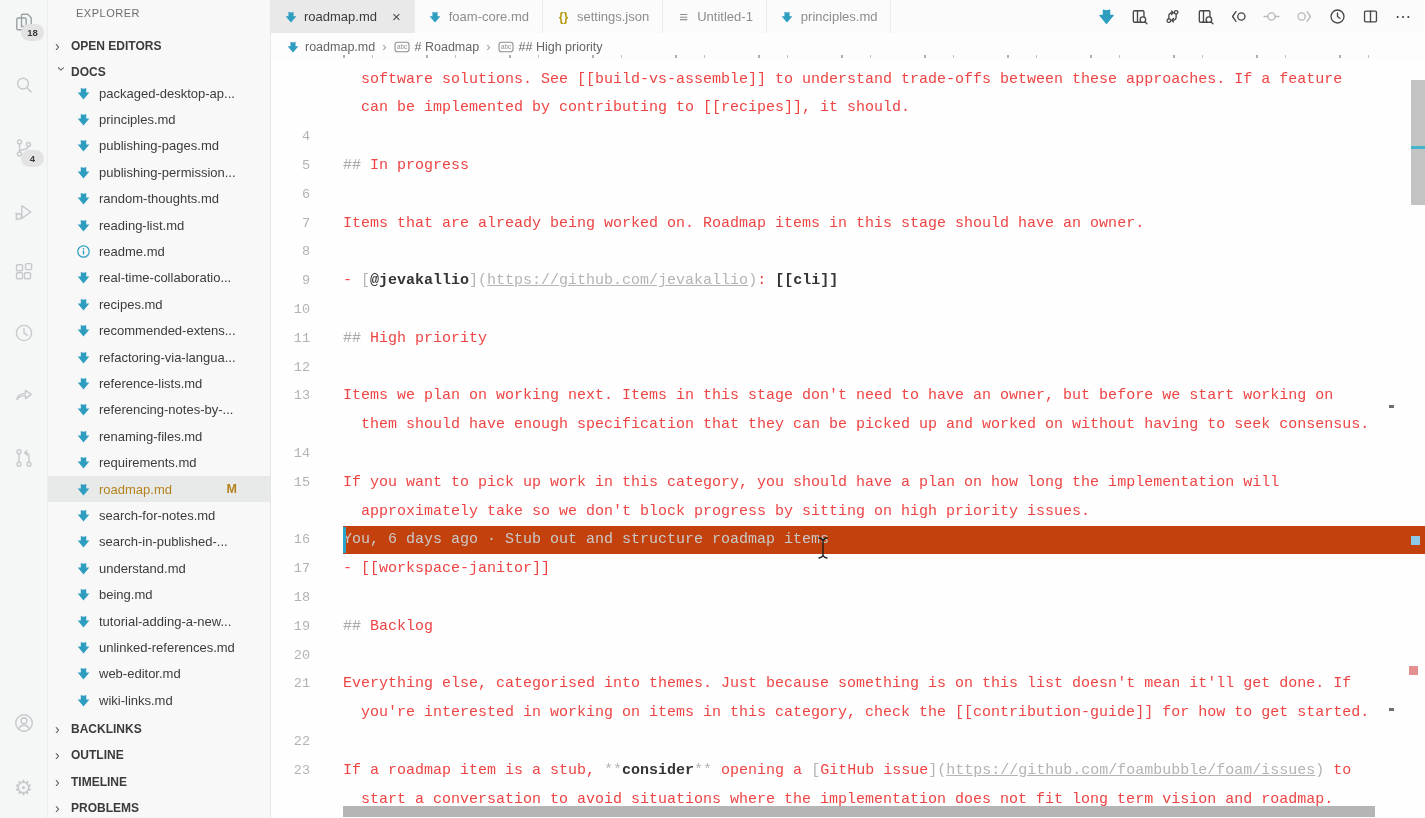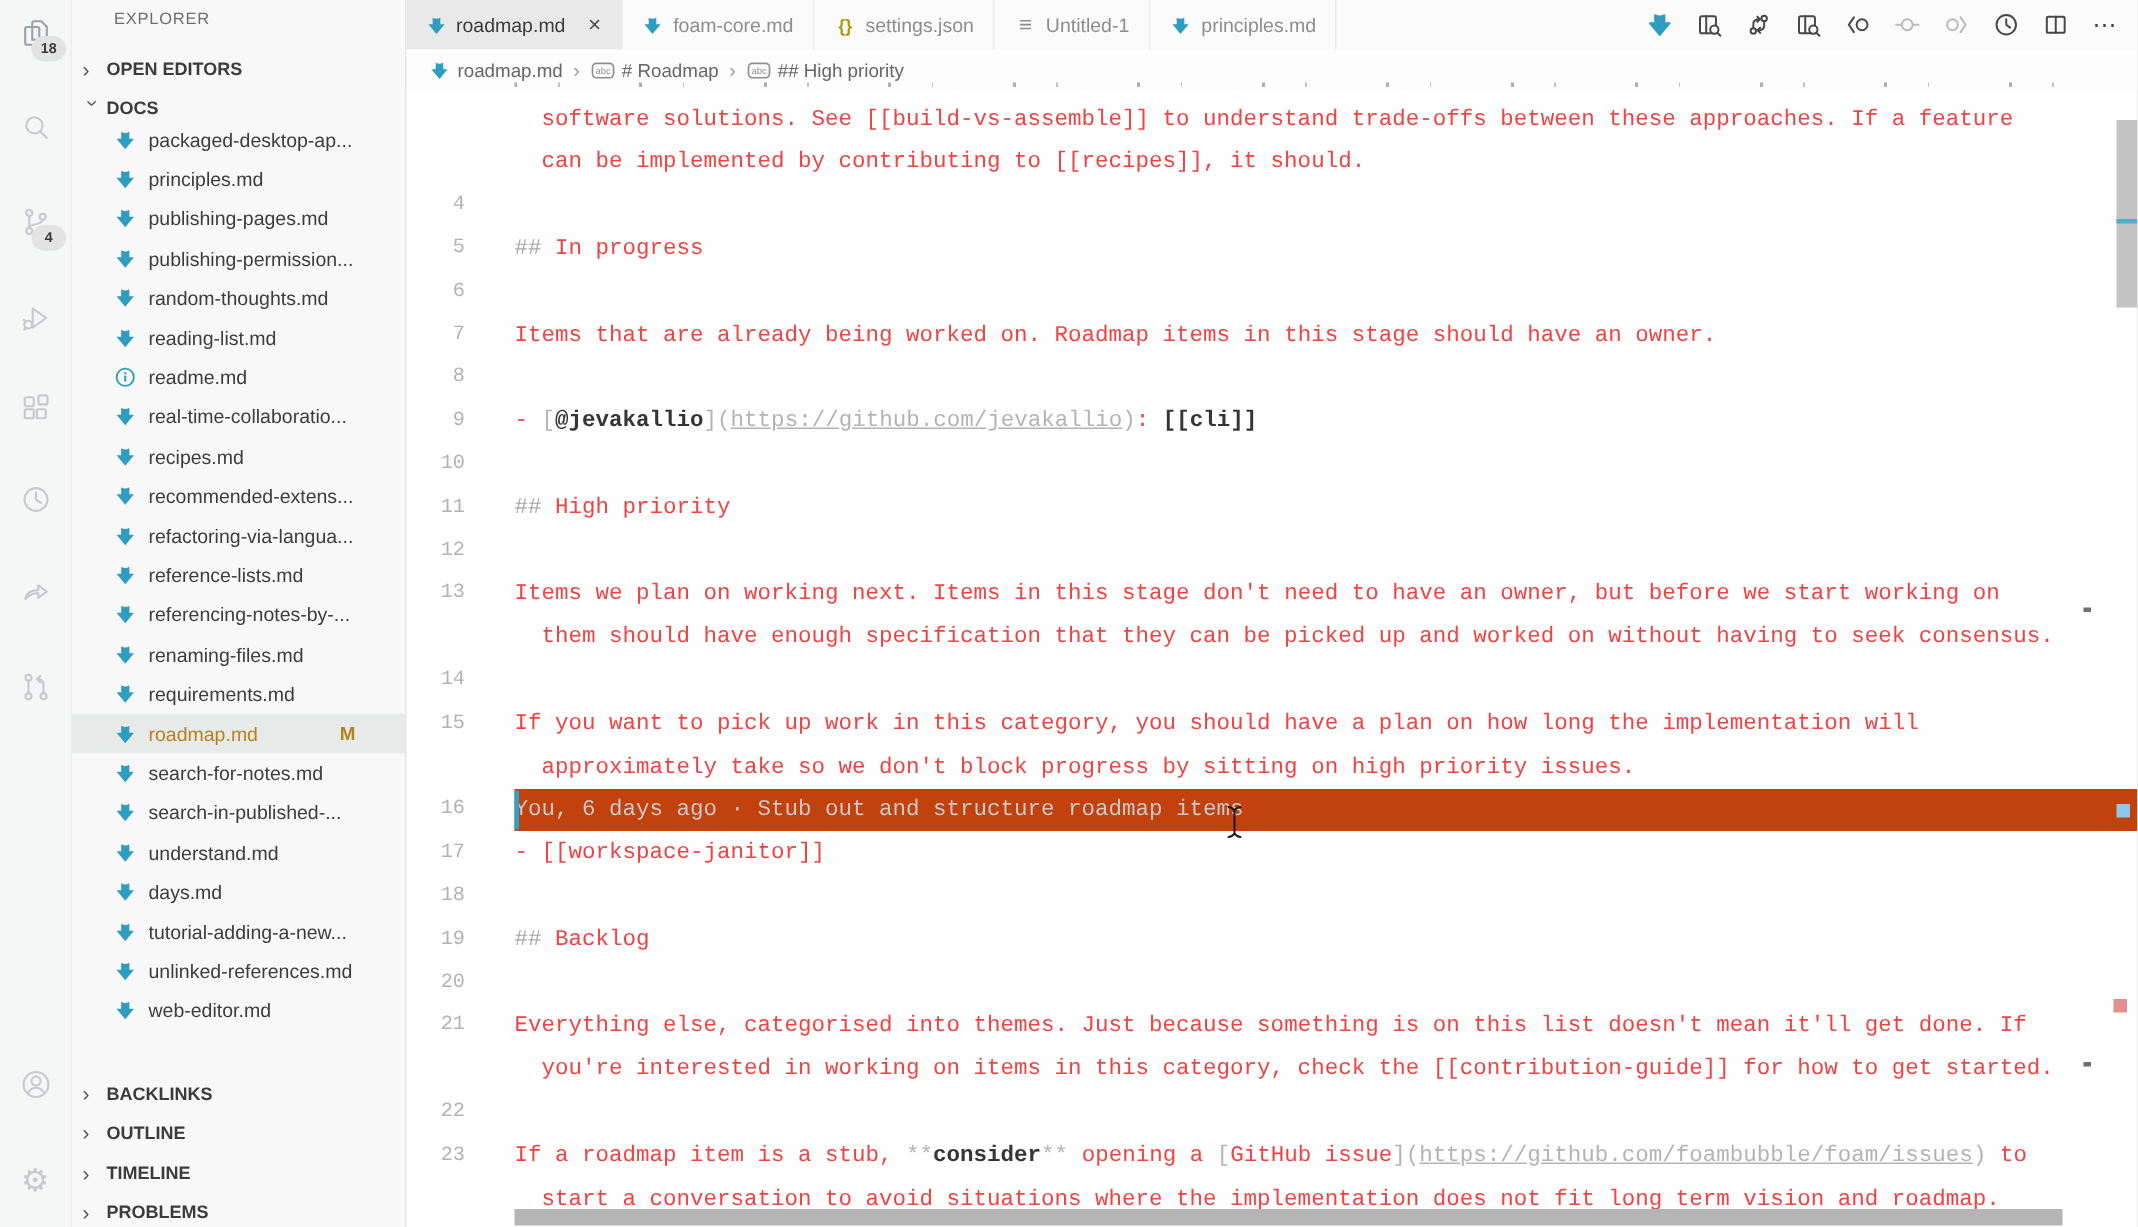--- a/index.html
+++ b/index.html
@@ -320,21 +320,21 @@
             </svg>
           </span>
           <span>understand.md</span>
         </div>
         <div class="frow">
           <span class="fi">
             <svg viewBox="0 0 16 16">
               <path d="M5.1 2 Q8 3.7 10.9 2 L10.9 7 H14.2 L8 14.4 1.8 7 H5.1 Z" fill="currentColor"></path>
             </svg>
           </span>
-          <span>days.md</span>
+          <span>being.md</span>
         </div>
         <div class="frow">
           <span class="fi">
             <svg viewBox="0 0 16 16">
               <path d="M5.1 2 Q8 3.7 10.9 2 L10.9 7 H14.2 L8 14.4 1.8 7 H5.1 Z" fill="currentColor"></path>
             </svg>
           </span>
           <span>tutorial-adding-a-new...</span>
         </div>
         <div class="frow">
@@ -345,20 +345,28 @@
           </span>
           <span>unlinked-references.md</span>
         </div>
         <div class="frow">
           <span class="fi">
             <svg viewBox="0 0 16 16">
               <path d="M5.1 2 Q8 3.7 10.9 2 L10.9 7 H14.2 L8 14.4 1.8 7 H5.1 Z" fill="currentColor"></path>
             </svg>
           </span>
           <span>web-editor.md</span>
+        </div>
+        <div class="frow">
+          <span class="fi">
+            <svg viewBox="0 0 16 16">
+              <path d="M5.1 2 Q8 3.7 10.9 2 L10.9 7 H14.2 L8 14.4 1.8 7 H5.1 Z" fill="currentColor"></path>
+            </svg>
+          </span>
+          <span>wiki-links.md</span>
         </div>
       </div>
     <div id="sb-sections-bottom">
         <div class="sec" style="top: 716px;">
           <span class="chev">›</span>
           <span>BACKLINKS</span>
         </div>
         <div class="sec" style="top: 742px;">
           <span class="chev">›</span>
           <span>OUTLINE</span>

